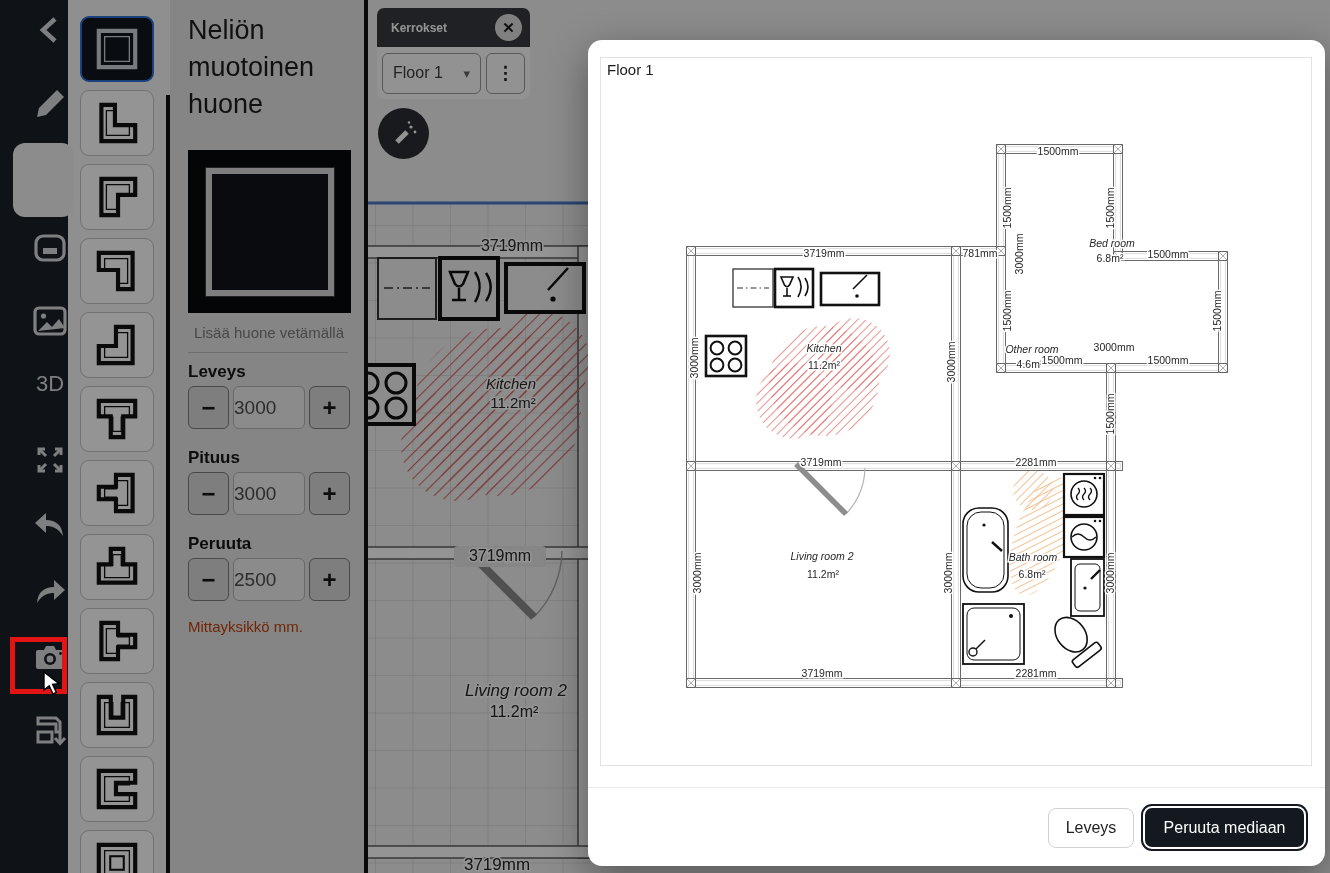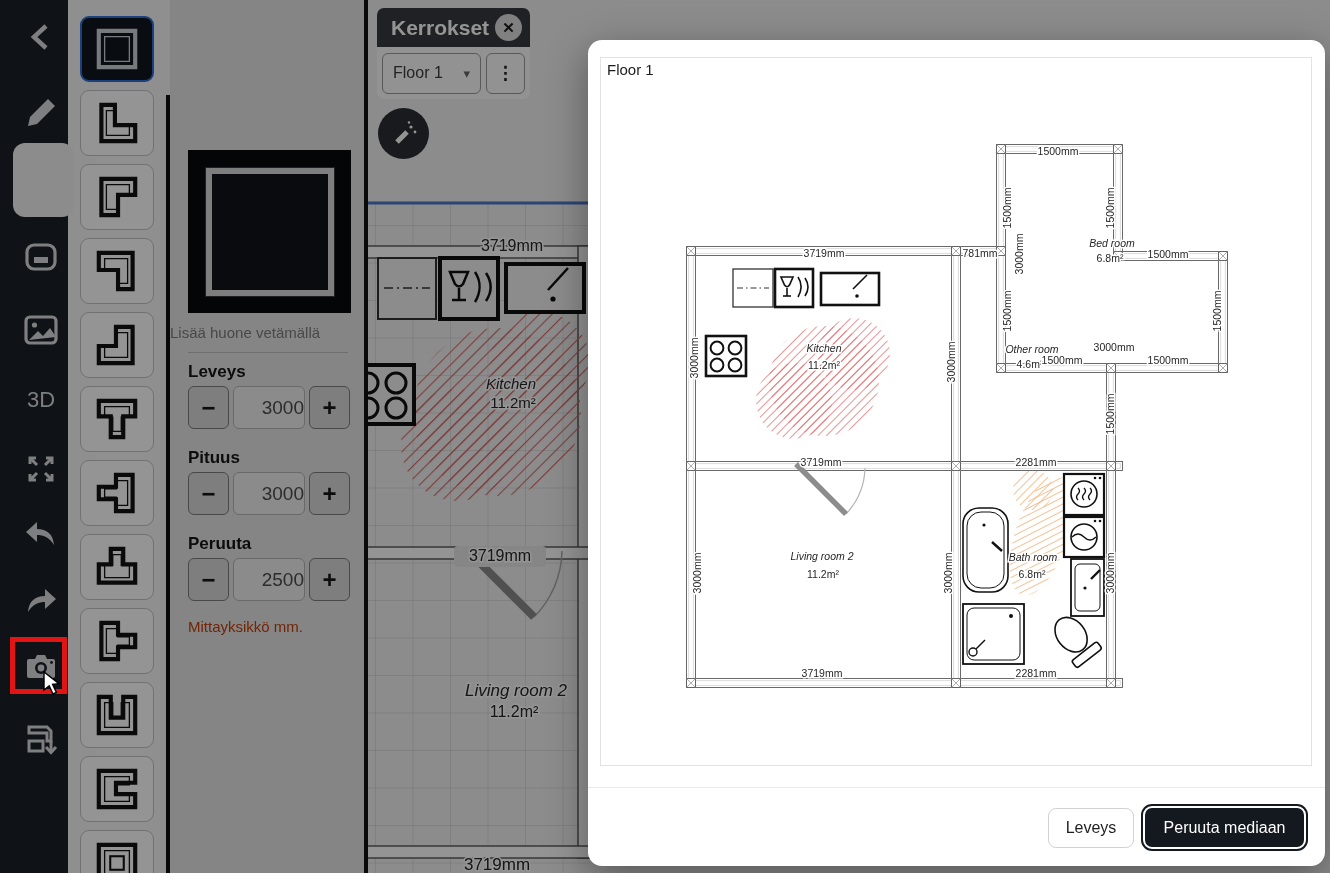--- a/index.html
+++ b/index.html
@@ -2,22 +2,22 @@
 <html><head>
 <meta charset="utf-8">
 <style>
   * { margin:0; padding:0; box-sizing:border-box; }
   html,body { width:1330px; height:873px; overflow:hidden; background:#f1f1f1;
     font-family:"Liberation Sans", sans-serif; }
   .abs { position:absolute; }
 
   
   #toolbar { left:0; top:0; width:68px; height:873px; background:#1b1f26; z-index:3; }
-  .tool { position:absolute; left:12px; width:58px; height:58px; display:flex;
-    align-items:center; justify-content:center; color:#e8eaec; }
+  .tool { position:absolute; left:21px; width:58px; height:58px; display:flex;
+    justify-content:center; color:#e8eaec; }
   .tool svg { display:block; }
   #tool-active-bg { position:absolute; left:13px; top:143px; width:61px; height:74px;
     background:#f2f2f2; border-radius:12px; z-index:4; }
   .tool.on-top { z-index:5; }
   #tool-3d { font-size:22px; color:#d7d9db; letter-spacing:0; font-weight:400; }
 
   
   #shape-col { left:68px; top:0; width:102px; height:873px; background:#f6f6f6; z-index:2; }
   #shape-divider { left:166px; top:95px; width:4px; height:778px; background:#111; z-index:3; }
   .thumb { position:absolute; left:12px; width:74px; height:66px; background:#fff;
@@ -28,45 +28,45 @@
 
   
   #inspector { left:170px; top:0; width:198px; height:873px; background:#e6e6e6;
     border-right:4px solid #111; z-index:2; }
   #inspector-title { position:absolute; left:18px; top:12px; width:155px; font-size:27px;
     line-height:37px; color:#1d1d1d; }
   #preview-box { position:absolute; left:18px; top:150px; width:163px; height:163px;
     background:#07090d; display:flex; align-items:center; justify-content:center; }
   #preview-room { width:128px; height:128px; border:6px solid #d9d9d9; outline:1px solid #3a3a3a;
     background:#10141a; }
-  #drag-hint { position:absolute; left:0; top:324px; width:198px; text-align:left;
+  #drag-hint { position:absolute; left:0; top:324px; width:198px; text-align:center;
     font-size:15px; color:#7c7c7c; }
   .field-label { position:absolute; left:18px; font-size:17px; font-weight:bold; color:#161616; }
   .stepper { position:absolute; left:18px; width:162px; height:43px; }
   .step-btn { position:absolute; top:0; width:41px; height:43px; background:#d9d9d9;
     border:1px solid #7e7e7e; border-radius:6px; font-size:24px; font-weight:bold; color:#161616;
     display:flex; align-items:center; justify-content:center; }
   .step-input { position:absolute; left:45px; top:0; width:72px; height:43px; background:#efefef;
-    border:1px solid #b5b5b5; border-radius:6px; text-align:right; font-size:19px; color:#4c4c4c;
+    border:1px solid #b5b5b5; border-radius:6px; text-align:left; font-size:19px; color:#4c4c4c;
     font-family:"Liberation Sans", sans-serif; }
   .step-plus { left:121px; }
   #unit-note { position:absolute; left:18px; top:618px; font-size:15px; color:#c2410c; }
   #field-sep { position:absolute; left:18px; top:352px; width:160px; height:1px; background:#bdbdbd; }
 
   
   #canvas { left:368px; top:0; width:962px; height:873px; background:#f1f1f1; z-index:0; }
   #canvas svg text, #modal-plan-svg text { text-anchor:middle; dominant-baseline:middle;
     fill:#262626; paint-order:stroke; stroke:#ffffff; stroke-width:3px; }
   #canvas svg text.it, #modal-plan-svg text.it { font-style:italic; }
 
   
   #layers { left:377px; top:8px; width:153px; z-index:5; }
   #layers-header { height:39px; background:#363a40; border-radius:7px 7px 0 0; display:flex;
     align-items:center; padding:0 8px 0 14px; }
-  #layers-title { color:#fff; font-weight:bold; font-size:21px; flex:1; }
+  #layers-title { color:#fff; font-weight:bold; font-size:12px; flex:1; }
   #layers-close { width:27px; height:27px; border-radius:50%; background:#dcdcdc; color:#1b1b1b;
     font-weight:bold; font-size:15px; display:flex; align-items:center; justify-content:center; }
   #layers-body { height:52px; background:#fbfbfb; border-radius:0 0 7px 7px; display:flex;
     align-items:center; padding:0 5px; gap:5px; }
   #floor-select { width:99px; height:41px; border:1px solid #9a9a9a; border-radius:6px;
     display:flex; align-items:center; padding:0 10px; font-size:16px; color:#3c3c3c; gap:10px; }
   #floor-select .chev { color:#666; font-size:13px; margin-left:auto; }
   #layers-menu { width:39px; height:41px; border:1px solid #9a9a9a; border-radius:6px;
     display:flex; align-items:center; justify-content:center; font-size:18px; font-weight:bold; color:#222; }
   #wand-btn { position:absolute; left:378px; top:108px; width:51px; height:51px; border-radius:50%;
@@ -255,20 +255,21 @@
       <svg width="52" height="52" viewBox="0 0 100 100">
     <polygon points="15,15 85,15 85,85 15,85" stroke-width="8"></polygon>
     <polygon points="26.2,26.2 73.8,26.2 73.8,73.8 26.2,73.8" stroke-width="2.5"></polygon>
         <rect x="37" y="37" width="26" height="26" stroke-width="4"></rect>
       </svg>
     </div>
   </div>
 <div id="shape-divider" class="abs"></div>
 
 <div id="inspector" class="abs">
+  <div id="inspector-title">Neliön muotoinen huone</div>
   <div id="preview-box">
       <div id="preview-room"></div>
     </div>
   <div id="drag-hint">Lisää huone vetämällä</div>
   <div id="field-sep"></div>
 
   <div class="field-label" style="top:362px">Leveys</div>
   <div class="stepper" style="top:386px">
     <div class="step-btn" style="left:0">−</div>
     <input class="step-input" value="3000" style="">

